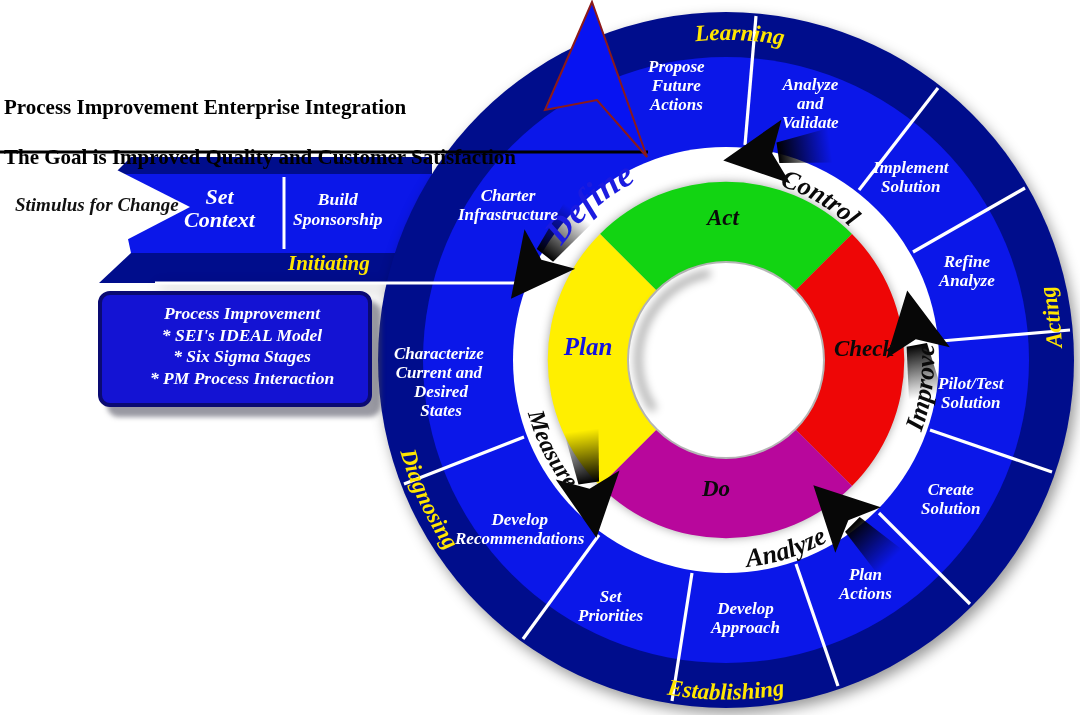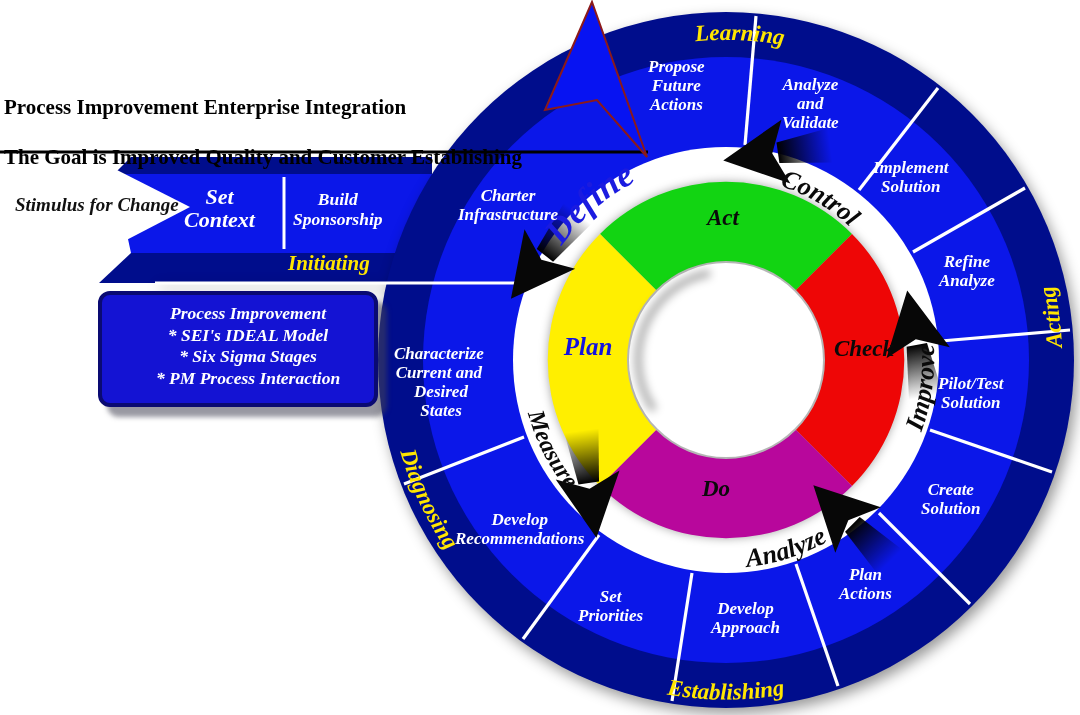--- a/index.html
+++ b/index.html
@@ -10,21 +10,21 @@
        font-style:italic;color:#ffffff;font-size:17px;line-height:1.12;white-space:pre-line;text-align:center;}
   .black{color:#0a0a0a;}
   #title{left:4px;top:95px;font-weight:bold;font-style:normal;color:#000000;
          font-size:21px;line-height:1.18;white-space:pre-line;width:620px;}
   #stimulus{left:6px;top:194px;color:#111;font-size:19px;margin-left:9px;}
   #set-context{left:184px;top:185px;font-size:22px;line-height:1.05;}
   #build-sponsorship{left:293px;top:190px;font-size:17.5px;}
   #initiating{left:288px;top:252px;font-size:21px;color:#ffe600;}
   #info-box{left:98px;top:291px;width:252px;height:100px;background:#1413d3;
             border:4px solid #0a0a72;border-radius:12px;
-            box-shadow:9px 10px 5px rgba(70,70,85,.55);padding:8px 0 0 20px;}
+            box-shadow:9px 10px 5px rgba(70,70,85,.55);padding:8px 0 0 14px;}
   #info-box .bx{position:static;display:block;font-size:17.5px;line-height:1.23;}
   svg{position:absolute;left:0;top:0;}
   .pdca{font-size:23px;line-height:1;}
   #pdca-plan{left:555px;top:334px;width:66px;text-align:center;font-size:25px;color:#1212e0;}
   #pdca-act{left:698px;top:206px;width:50px;text-align:center;}
   #pdca-check{left:831px;top:337px;width:66px;text-align:center;}
   #pdca-do{left:693px;top:477px;width:46px;text-align:center;}
 </style>
 </head>
 <body>
@@ -123,21 +123,21 @@
   <g font-family="Liberation Serif, serif" font-weight="bold" font-style="italic" fill="#0a0a0a" text-anchor="middle">
     <text font-size="36" fill="#1b1be0"><textPath href="#define-path" startOffset="50%">Define</textPath></text>
     <text font-size="26"><textPath href="#control-path" startOffset="50%">Control</textPath></text>
     <text font-size="26"><textPath href="#improve-path" startOffset="50%">Improve</textPath></text>
     <text font-size="26"><textPath href="#analyze-path" startOffset="50%">Analyze</textPath></text>
     <text font-size="24"><textPath href="#measure-path" startOffset="50%">Measure</textPath></text>
   </g>
 </svg>
 
 <div id="title" class="abs"><span>Process Improvement Enterprise Integration</span><br>
-<span>The Goal is Improved Quality and Customer Establishing</span></div>
+<span>The Goal is Improved Quality and Customer Satisfaction</span></div>
 
 <div id="stimulus" class="lbl">Stimulus for Change</div>
 <div id="set-context" class="lbl">Set
 Context</div>
 <div id="build-sponsorship" class="lbl">Build
 Sponsorship</div>
 <div id="initiating" class="lbl">Initiating</div>
 
 <div id="info-box" class="abs">
   <span class="lbl bx">Process Improvement</span>

